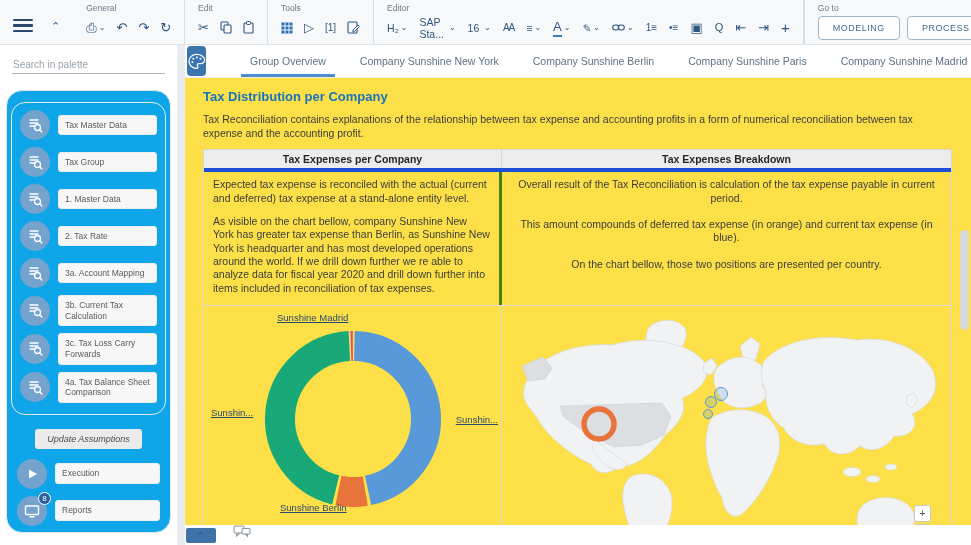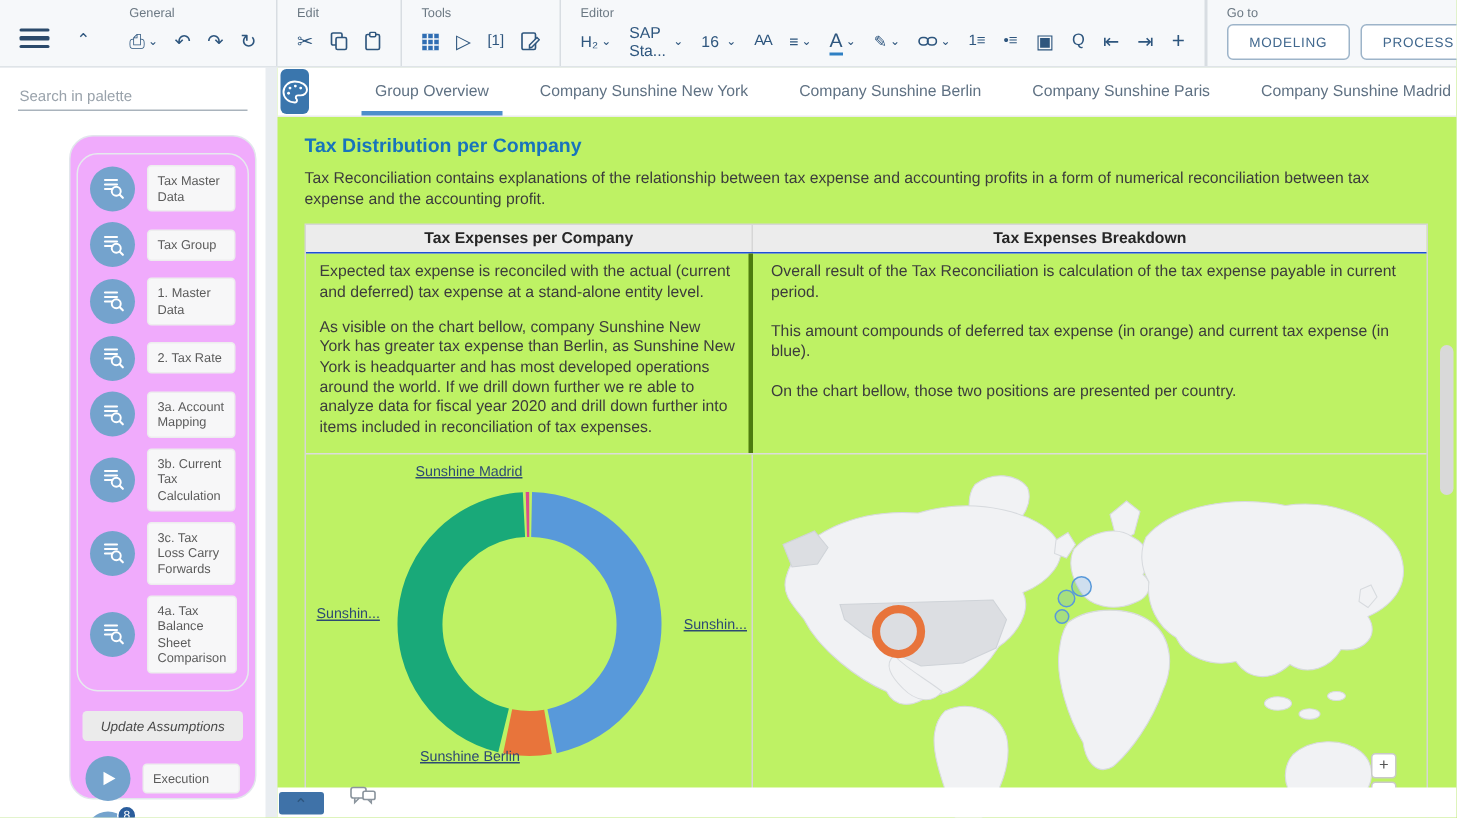--- a/index.html
+++ b/index.html
@@ -28,60 +28,60 @@
               font-family:inherit;text-align:center; }
 
   
   .sidebar { position:absolute; top:45px; left:0; width:177px; bottom:0; background:#fff; }
   .search-wrap { padding:9px 12px 2px; }
   .search-wrap input { width:100%; border:none; outline:none; border-bottom:1px solid #a9b3bc;
               font-size:10px; padding:3px 1px; background:transparent; color:#333;
               font-family:inherit; }
   .search-wrap input::placeholder { color:#99a2ab; }
   .outer-panel { position:absolute; left:6px; right:6px; top:45px; bottom:12px;
-              border:1px solid #e2e7ec; border-radius:16px; background:#f0abfc;margin-left:40px; }
+              border:1px solid #e2e7ec; border-radius:16px; background:#0ea5e9; }
   .inner-panel { margin:11px 4px 0; border:1px solid #e6eaee; border-radius:14px; padding:7px 6px 4px; }
   .p-item { display:flex; align-items:center; gap:8px; margin:0 2px 7px; }
   .p-icon { width:30px; height:30px; border-radius:50%; background:#74a3cd; flex:0 0 30px;
             display:flex; align-items:center; justify-content:center; position:relative; }
   .p-label { flex:1; background:#f7f7f8; border:1px solid #ededee; border-radius:3px;
              padding:4px 6px; font-size:8.5px; color:#5b5b5b; line-height:1.25; }
   .update-row { text-align:center; margin:13px 0 10px;font-style:italic; }
   .update-btn { display:inline-block; background:#ebebeb; border-radius:3px; padding:5px 12px;
                 font-size:9px; color:#4a4a4a; cursor:pointer; }
   .lower-items { padding:0 8px; }
   .badge { position:absolute; top:-4px; right:-4px; width:13px; height:13px; border-radius:50%;
            background:#2a5d9c; color:#fff; font-size:8px; display:flex; align-items:center;
            justify-content:center; border:1.5px solid #fff; }
 
   
-  .main { position:absolute; left:185px; top:45px; right:0; bottom:0; background:#bef264; }
+  .main { position:absolute; left:185px; top:45px; right:0; bottom:0; background:#fde047; }
   .tabbar { position:absolute; top:0; left:0; right:0; height:33px; border-bottom:1px solid #ececec;
             display:flex; align-items:center; background:#fff; }
   .palette-btn { width:29px; height:30px; background:#3a76ad; border-radius:4px; margin:1px 0 1px 2px;
             display:flex; align-items:center; justify-content:center; cursor:pointer; }
   .tabs { display:flex; margin-left:27px; height:100%; }
   .tab { padding:0 17px; display:flex; align-items:center; font-size:10.5px; color:#5f7183;
          position:relative; cursor:pointer; white-space:nowrap; }
   .tab.active::after { content:""; position:absolute; left:8px; right:8px; bottom:0; height:3px;
          background:#4e8ecb; }
 
   .content { position:absolute; top:33px; left:18px; width:749px; bottom:0; }
   .page-title { margin-top:11px; font-size:13px; font-weight:bold; color:#1874bc; }
   .intro { margin-top:9px; font-size:10.5px; color:#3c3c3c; line-height:1.3; }
   .ttable { margin-top:9px; border:1px solid #d6d6d6; }
-  .thead { display:flex; background:#ececec; border-bottom:1px solid #1d4ed8;justify-content:center; }
+  .thead { display:flex; background:#ececec; border-bottom:4px solid #1d4ed8;justify-content:center; }
   .th { font-size:10.5px; font-weight:bold; color:#262626; text-align:center; padding:3px 0; }
   .th1 { width:298px; border-right:1px solid #d6d6d6; }
   .th2 { flex:1; }
   .trow { display:flex; }
   .td { font-size:10.5px; color:#3c3c3c; }
   .td p { line-height:1.27; margin:0 0 10px; }
   .td1 { width:298px; border-right:3px solid #4d7c0f; padding:6px 9px 0; }
-  .td2 { flex:1; padding:6px 12px 0; }
+  .td2 { flex:1; padding:6px 12px 0;text-align:center; }
   .td2 p { margin-bottom:13px; }
   .trow2 { border-top:1px solid #dcdcdc; }
 
   
   .chart-cell { width:298px; border-right:1px solid #d6d6d6; position:relative; height:263px; }
   .donut-svg { position:absolute; top:6px; left:0; }
   .pt-label { position:absolute; font-size:9.5px; color:#2d4a73; text-decoration:underline;
               white-space:nowrap; }
   .legend { position:absolute; bottom:9px; left:50%; transform:translateX(-50%);
             display:flex; gap:26px; }

